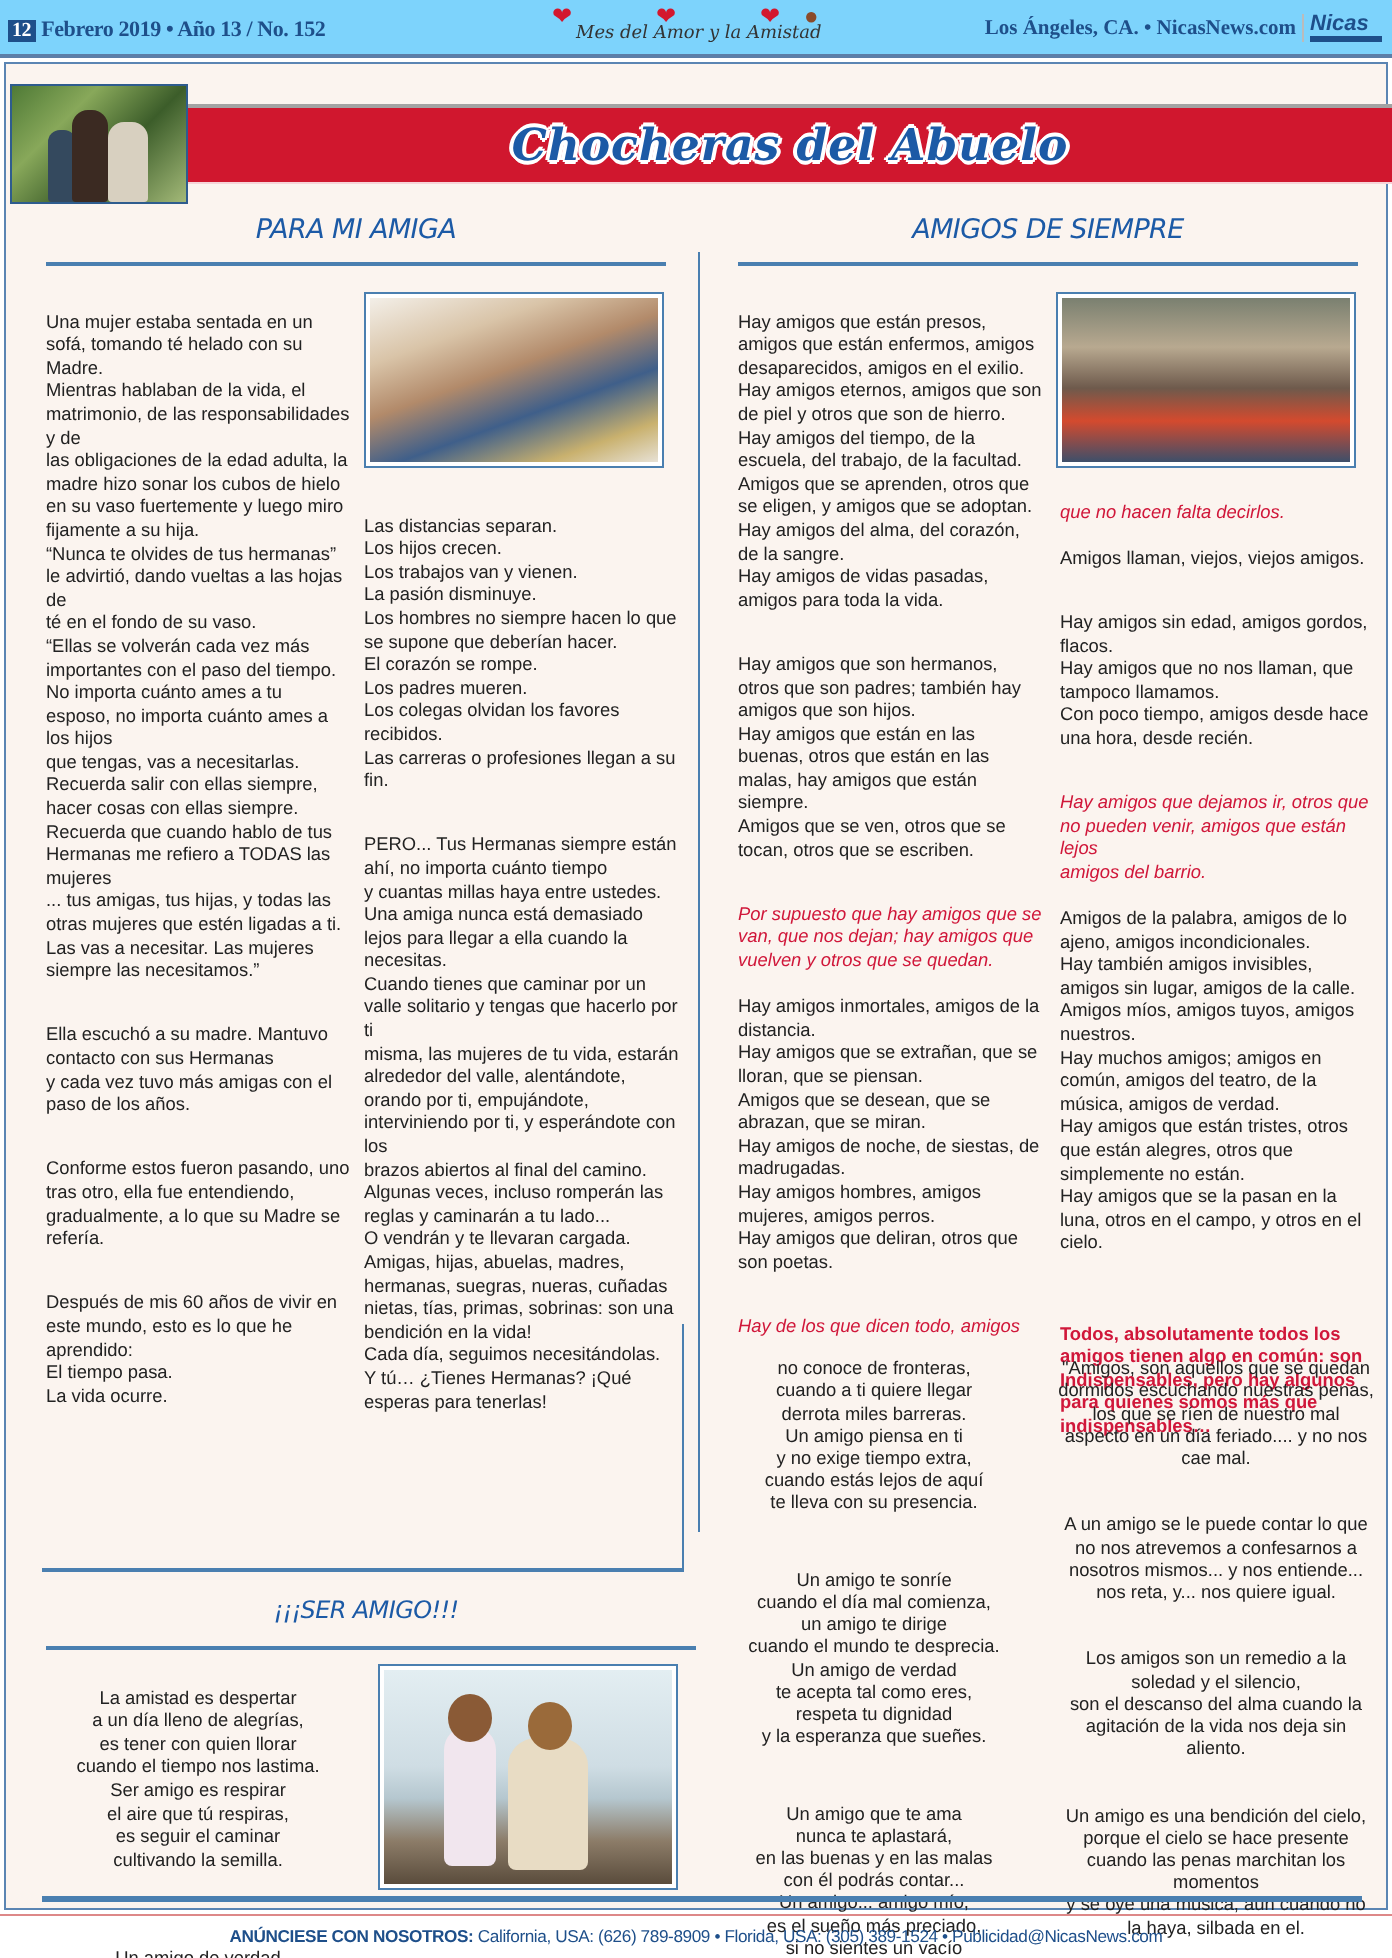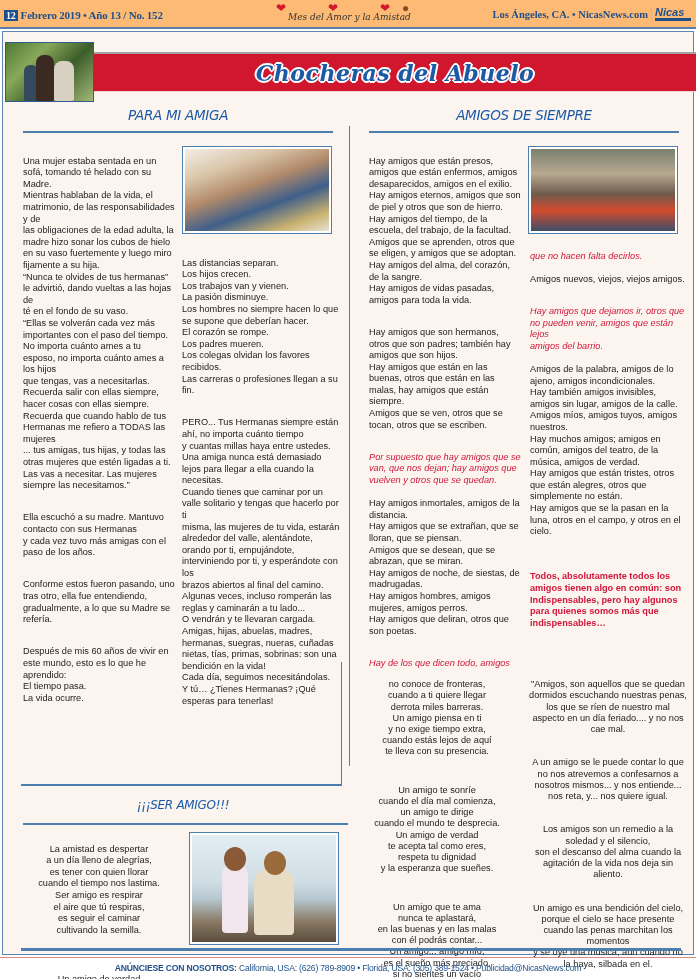--- a/index.html
+++ b/index.html
@@ -1,20 +1,20 @@
 <!DOCTYPE html>
 <html><head>
   <meta charset="utf-8">
   <style>
     * { box-sizing: border-box; margin: 0; padding: 0; }
     html, body { width: 696px; height: 979px; background: #fff; overflow: hidden; }
     body { font-family: "Liberation Sans", sans-serif; color: #222; position: relative; }
 
     
-    .topbar { position: absolute; left: 0; top: 0; width: 696px; height: 27px; background: #fdba74; }
+    .topbar { position: absolute; left: 0; top: 0; width: 696px; height: 27px; background: #7dd3fc; }
     .topbar .left { position: absolute; left: 4px; top: 9px; font-family: "Liberation Serif", serif; font-size: 11px; color: #1e4f8a; font-weight: bold; letter-spacing: -0.2px; }
     .pagenum { display: inline-block; background: #1e4f8a; color: #fff; padding: 0 2px; margin-right: 3px; font-size: 10px; line-height: 11px; }
     .topbar .center { position: absolute; left: 272px; top: 1px; width: 150px; height: 24px; text-align: center; }
     .topbar .center .hearts { position: absolute; top: 0; font-size: 12px; color: #d3172e; }
     .topbar .center .txt { position: absolute; left: 16px; top: 11px; font-family: "DejaVu Serif", serif; font-style: italic; font-size: 9px; color: #333; white-space: nowrap; }
     .topbar .right { position: absolute; right: 48px; top: 9px; font-family: "Liberation Serif", serif; font-size: 10.5px; color: #1e4f8a; font-weight: bold; }
     .logo { position: absolute; right: 3px; top: 7px; width: 42px; height: 14px; border-left: 1px solid #bbb; padding-left: 3px; }
     .logo .l1 { font-family: "Liberation Sans", sans-serif; font-style: italic; font-weight: bold; font-size: 11px; color: #1e4f8a; line-height: 10px; }
     .logo .l2 { font-size: 3px; background: #1e4f8a; height: 3px; width: 36px; margin-top: 1px; }
     .topline { position: absolute; left: 0; top: 27px; width: 696px; height: 2px; background: #5b7ea8; }
@@ -165,21 +165,24 @@
 Hay amigos que deliran, otros que son poetas.</p>
     <p class="red">Hay de los que dicen todo, amigos</p>
   </div>
 
   <div class="photo" style="left:525px; top:114px; width:150px; height:88px;">
     <div class="img img-group"></div>
   </div>
 
   <div class="txt" style="left:527px; top:207px; width:155px; white-space:pre-line;">
     <p class="red" style="margin-bottom:0;">que no hacen falta decirlos.</p>
-    <p>Amigos nuevos, viejos, viejos amigos.</p>
+    <p>Amigos llaman, viejos, viejos amigos.</p>
+    <p>Hay amigos sin edad, amigos gordos, flacos.
+Hay amigos que no nos llaman, que tampoco llamamos.
+Con poco tiempo, amigos desde hace una hora, desde recién.</p>
     <p class="red" style="margin-bottom:0;">Hay amigos que dejamos ir, otros que no pueden venir, amigos que están lejos
 amigos del barrio.</p>
     <p style="margin-bottom:22px;">Amigos de la palabra, amigos de lo ajeno, amigos incondicionales.
 Hay también amigos invisibles, amigos sin lugar, amigos de la calle.
 Amigos míos, amigos tuyos, amigos nuestros.
 Hay muchos amigos; amigos en común, amigos del teatro, de la música, amigos de verdad.
 Hay amigos que están tristes, otros que están alegres, otros que simplemente no están.
 Hay amigos que se la pasan en la luna, otros en el campo, y otros en el cielo.</p>
     <p class="redbold">Todos, absolutamente todos los amigos tienen algo en común: son
 Indispensables, pero hay algunos para quienes somos más que indispensables…</p>

